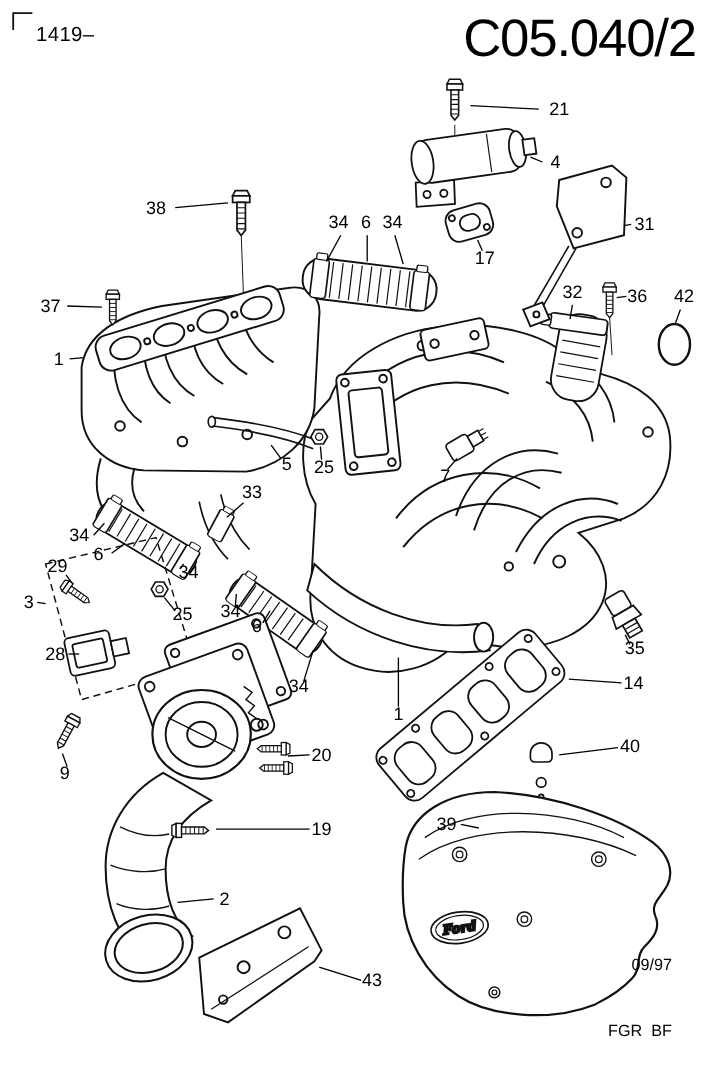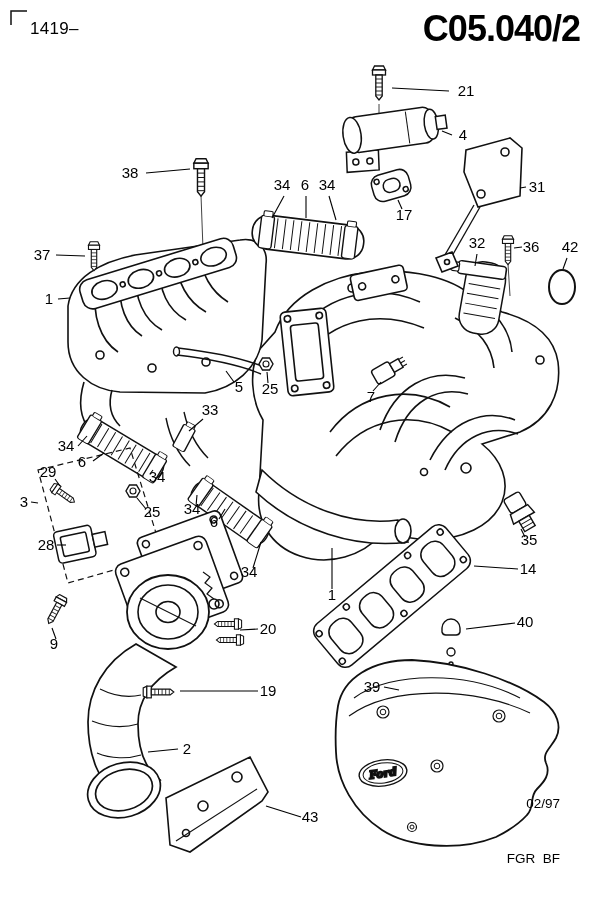--- a/index.html
+++ b/index.html
@@ -2,21 +2,21 @@
 <html><head>
 <meta charset="utf-8">
 <style>
   html,body{margin:0;padding:0}
   body{
     width:600px;height:898px;background:#fff;color:#000;
     font-family:"Liberation Sans","DejaVu Sans",sans-serif;
     position:relative;overflow:hidden;
   }
   .ref{position:absolute;left:30px;top:19px;font-size:17px;letter-spacing:.3px}
-  .cat{position:absolute;right:20px;top:8px;font-size:36px;font-weight:700;letter-spacing:-1px}
+  .cat{position:absolute;right:20px;top:8px;font-size:44px;font-weight:400;letter-spacing:-1px}
   .footer{position:absolute;right:40px;bottom:12px;text-align:right;font-size:13.5px;line-height:1.35;white-space:pre}
   svg.diagram{position:absolute;left:0;top:0;display:block}
   text.callout{font-size:15px;fill:#000;text-anchor:middle;font-family:"Liberation Sans","DejaVu Sans",sans-serif}
   .leader{stroke:#000;stroke-width:1.1}
   .ford-script{font-family:"DejaVu Serif","Liberation Serif",serif;font-style:italic;font-weight:700;font-size:11px;text-anchor:middle;fill:#000}
 </style>
 </head>
 <body>
 
 <div class="ref">1419–</div>
@@ -361,15 +361,15 @@
       <line x1="258" y1="691" x2="180" y2="691" class="leader"></line>
       <text x="268" y="696" class="callout">19</text>
       <line x1="178" y1="749" x2="148" y2="752" class="leader"></line>
       <text x="187" y="754" class="callout">2</text>
       <line x1="301" y1="817" x2="266" y2="806" class="leader"></line>
       <text x="310" y="822" class="callout">43</text>
     </g>
 </svg>
 
 <div class="footer">
-  <div>02/97</div>
+  <div>09/97</div>
   <div>FGR  BF</div>
 </div>
 
 </body></html>

